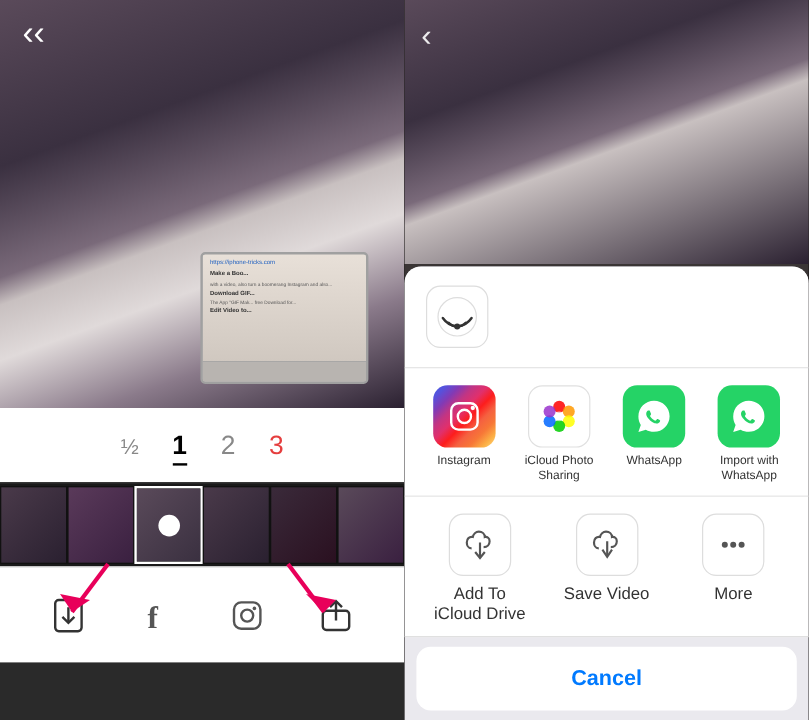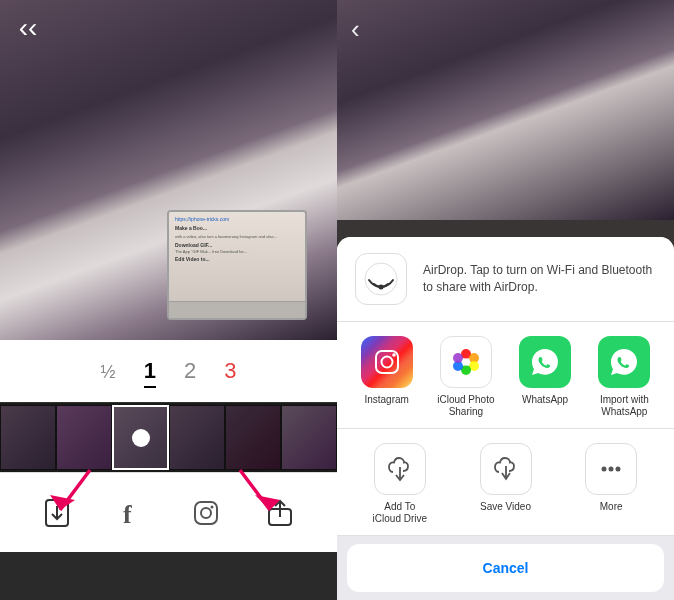--- a/index.html
+++ b/index.html
@@ -297,35 +297,35 @@
       width: 52px;
       height: 52px;
       border-radius: 12px;
       background: white;
       border: 1px solid #ddd;
       display: flex;
       align-items: center;
       justify-content: center;
     }
     .action-label {
-      font-size: 10px;
+      font-size: 14px;
       color: #333;
       text-align: center;
       line-height: 1.2;
     }
 
     
     .cancel-btn {
       width: calc(100% - 20px);
       margin: 8px 10px;
       background: white;
       border: none;
       border-radius: 12px;
       padding: 16px;
-      font-size: 14px;
+      font-size: 18px;
       color: #007aff;
       text-align: center;
       font-weight: 600;
     }
 
     
     .right-chevron {
       position: absolute;
       top: 14px;
       left: 14px;
@@ -451,23 +451,20 @@
           <svg width="36" height="36" viewBox="0 0 36 36">
             <circle cx="18" cy="18" r="16" fill="none" stroke="#ddd" stroke-width="1"></circle>
 
             <path d="M18 26 a10 10 0 0 1 -7 -3" fill="none" stroke="#333" stroke-width="2" stroke-linecap="round"></path>
             <path d="M18 26 a10 10 0 0 0 7 -3" fill="none" stroke="#333" stroke-width="2" stroke-linecap="round"></path>
             <path d="M18 26 a16 16 0 0 1 -12 -7" fill="none" stroke="#333" stroke-width="2" stroke-linecap="round"></path>
             <path d="M18 26 a16 16 0 0 0 12 -7" fill="none" stroke="#333" stroke-width="2" stroke-linecap="round"></path>
             <circle cx="18" cy="26" r="2.5" fill="#333"></circle>
           </svg>
         </div>
-        <div class="airdrop-text">
-          <span style="font-size:12px;color:#444;line-height:1.4;display:block;">AirDrop. Tap to turn on Wi-Fi and Bluetooth to share with AirDrop.</span>
-        </div>
       </div>
 
       <div class="app-grid-row">
 
         <div class="app-item">
           <div class="app-icon instagram-icon">
             <svg width="32" height="32" viewBox="0 0 32 32">
               <rect x="5" y="5" width="22" height="22" rx="6" ry="6" fill="none" stroke="white" stroke-width="2"></rect>
               <circle cx="16" cy="16" r="5.5" fill="none" stroke="white" stroke-width="2"></circle>
               <circle cx="23" cy="9" r="1.8" fill="white"></circle>

